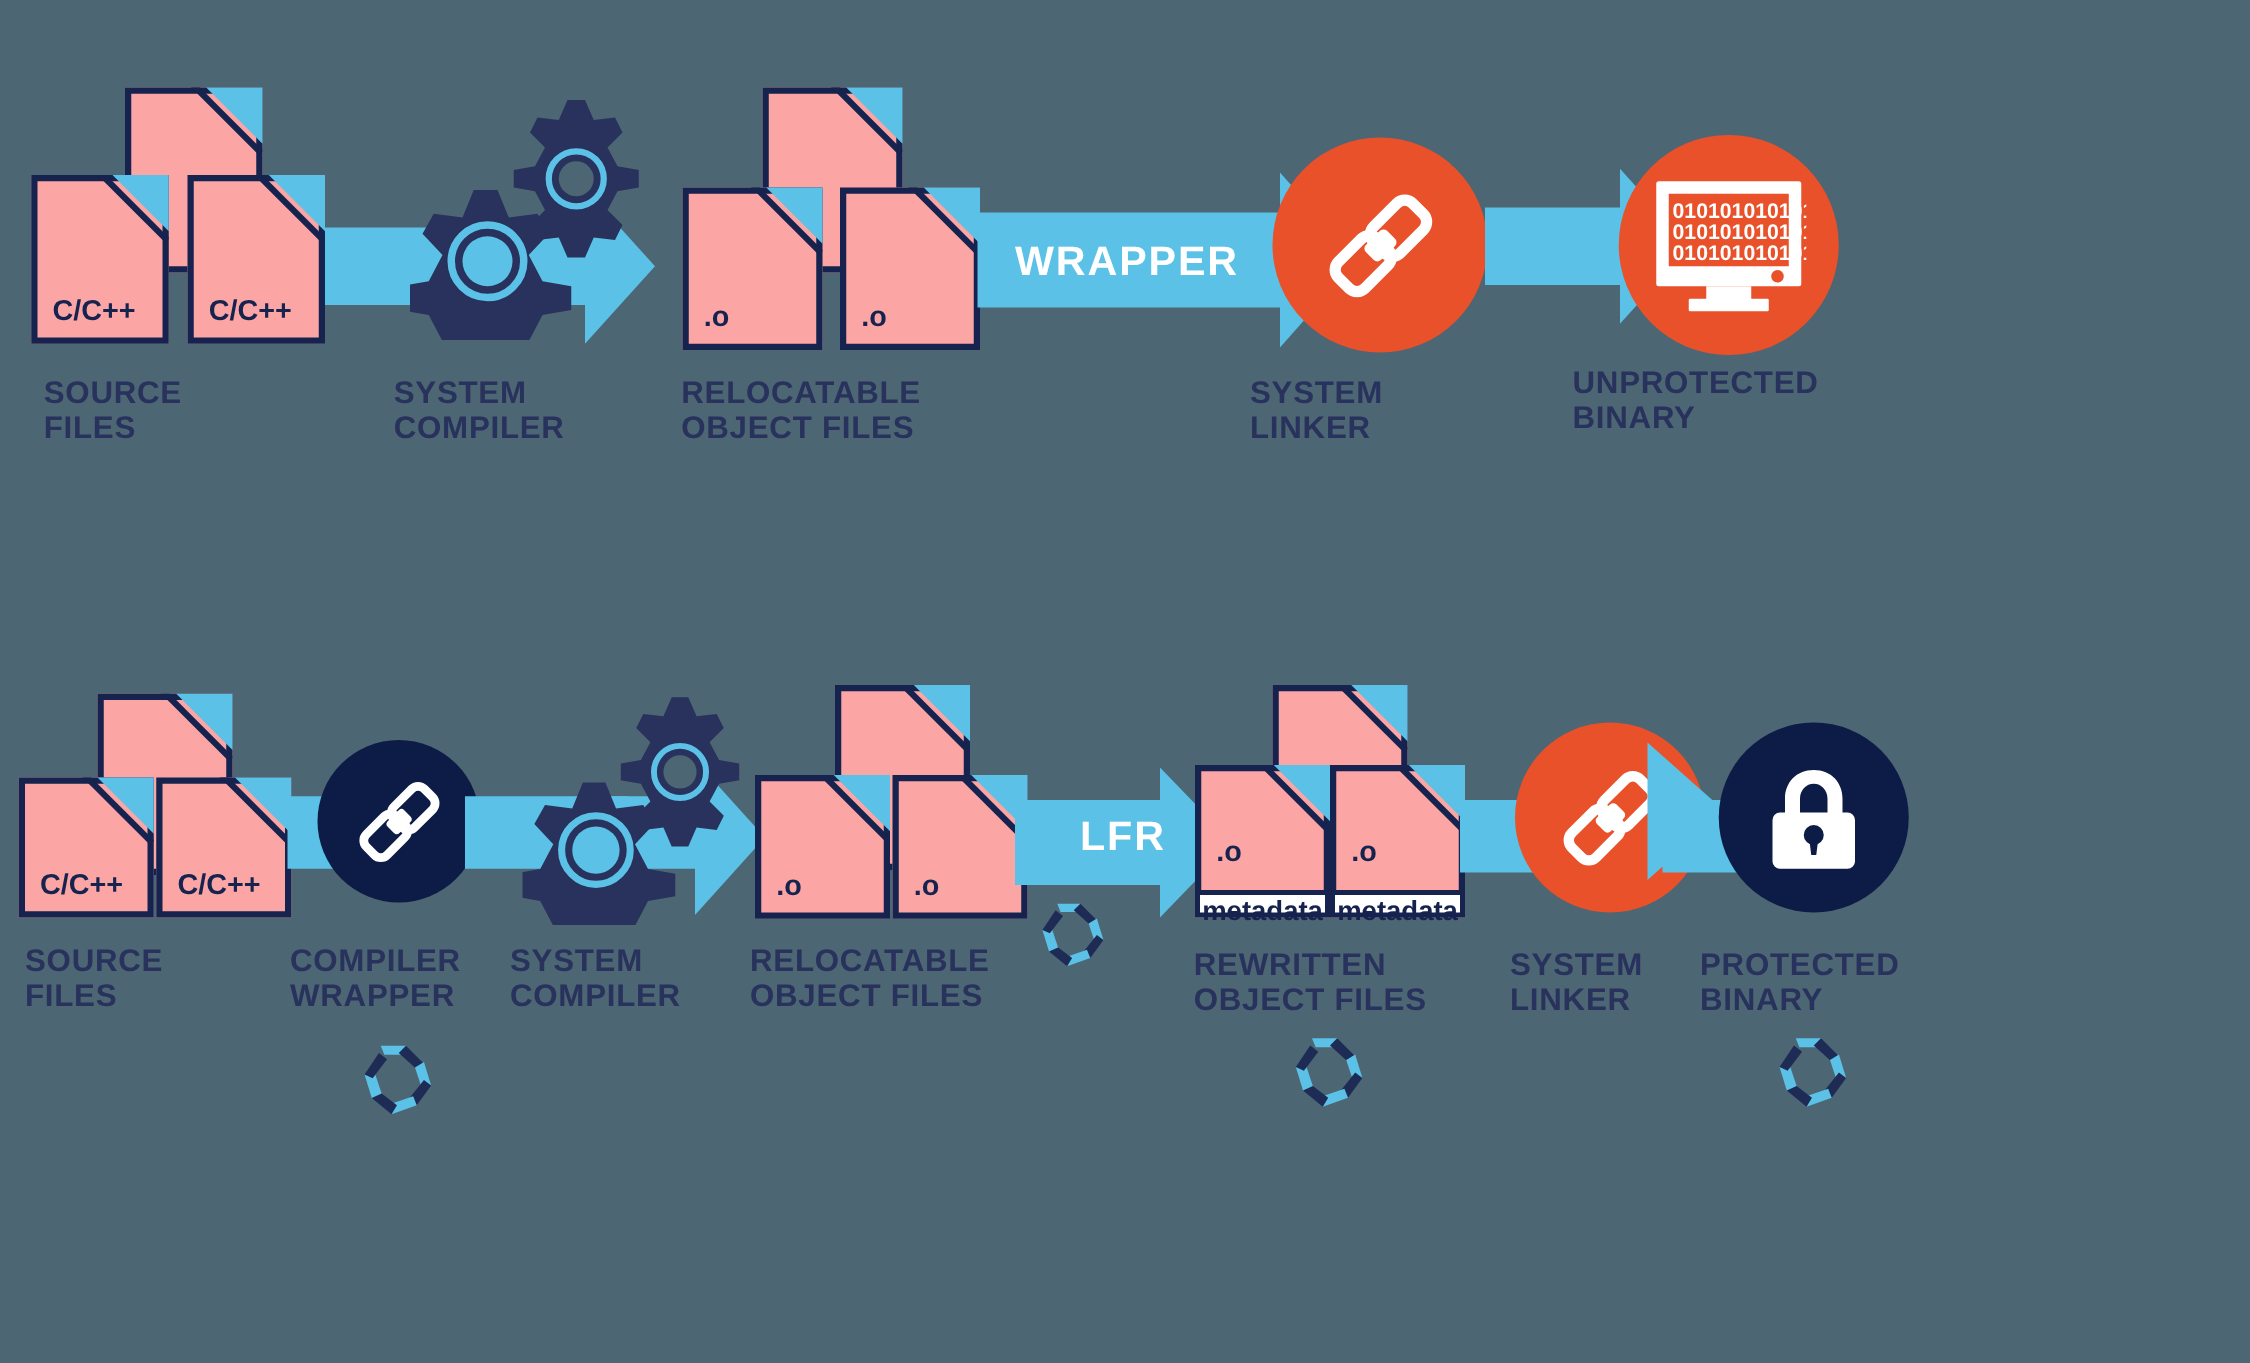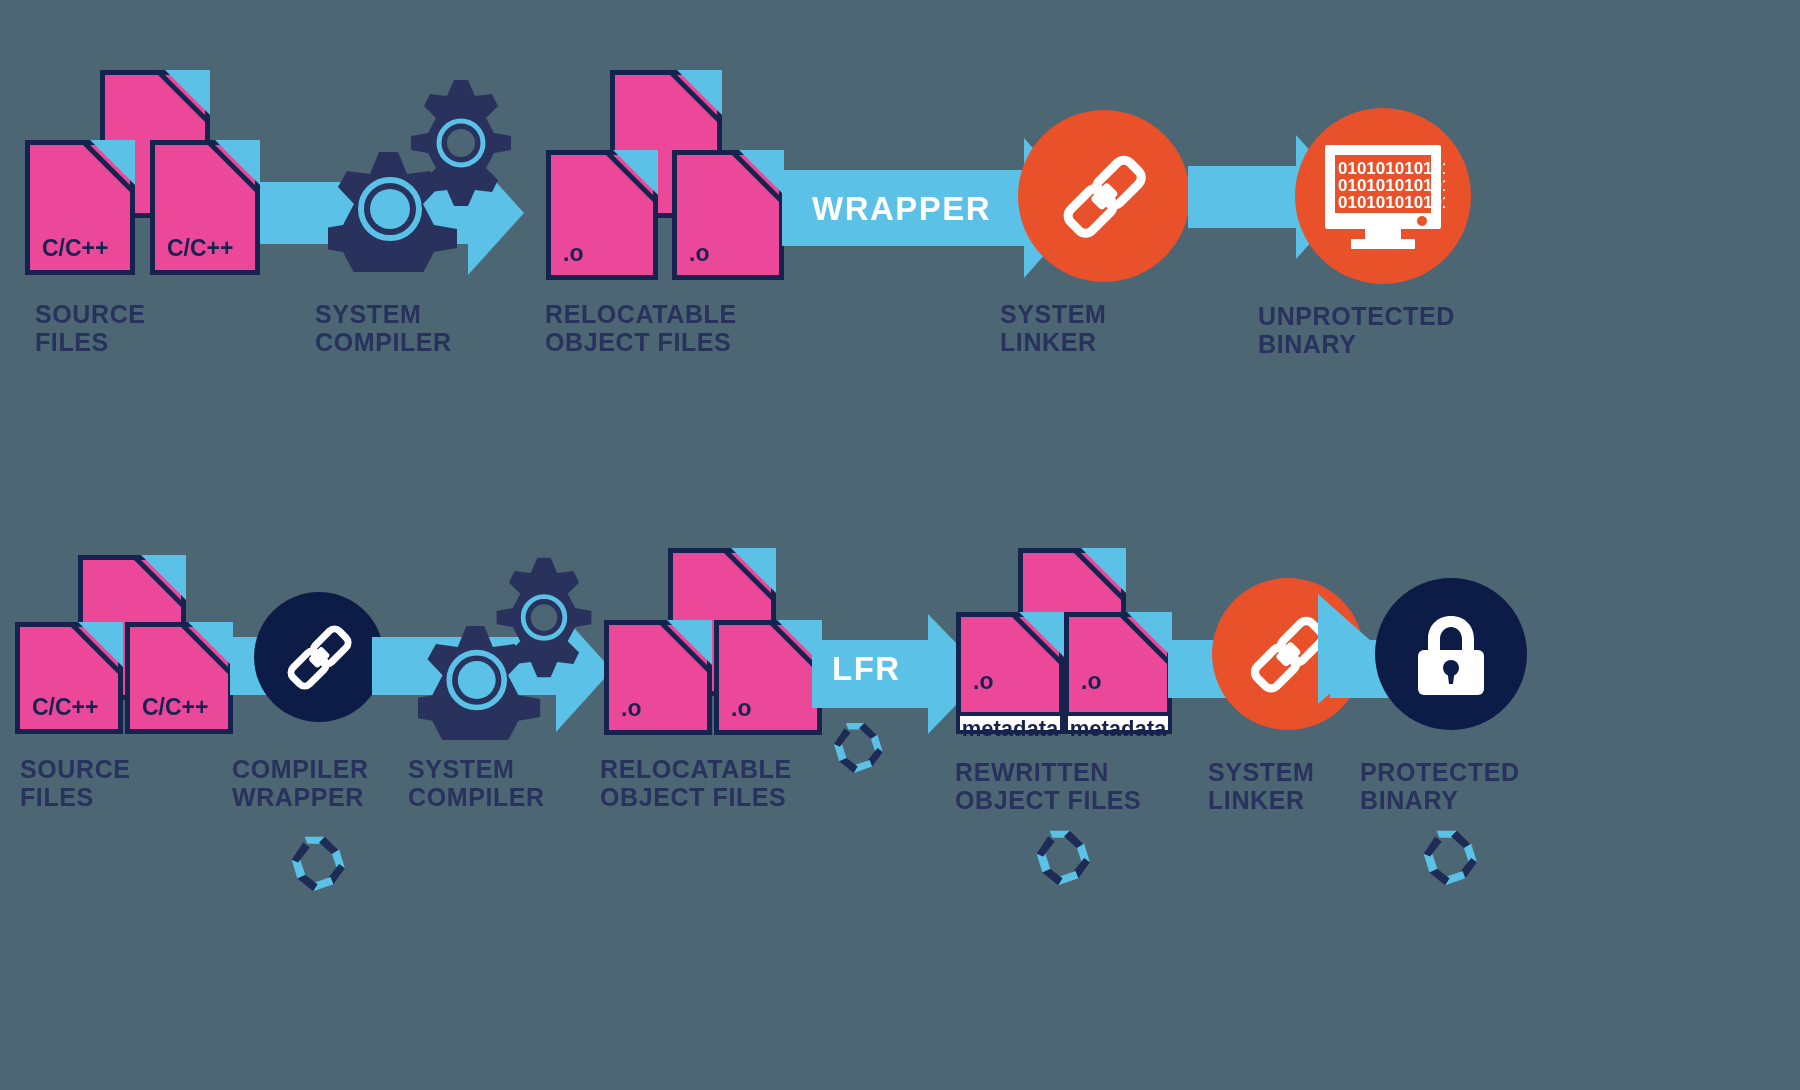--- a/index.html
+++ b/index.html
@@ -48,21 +48,21 @@
     font-weight: 700;
     font-size: 33px;
     letter-spacing: 1.5px;
     font-family: "Liberation Sans", sans-serif;
   }
 
   
   .filegroup { position: absolute; }
   .page {
     position: absolute;
-    background: #ec4899;
+    background: #fca5a5;
     border: 5px solid #16234f;
   }
   .page .corner {
     position: absolute;
     top: -5px; right: -5px;
     width: 0; height: 0;
     border-left: 45px solid transparent;
     border-top: 45px solid #5bc1e6;
   }
   .page .corner-edge {
@@ -216,21 +216,21 @@
       <rect x="4" y="4" width="116" height="84" rx="2" fill="#ffffff"></rect>
       <rect x="14" y="14" width="96" height="58" fill="#e8512a"></rect>
       <circle cx="101" cy="80" r="5" fill="#e8512a"></circle>
       <rect x="44" y="88" width="36" height="12" fill="#ffffff"></rect>
       <rect x="30" y="98" width="64" height="10" rx="1" fill="#ffffff"></rect>
       <text class="binline" x="17" y="33" font-size="17">0101010101010</text>
       <text class="binline" x="17" y="50" font-size="17">0101010101010</text>
       <text class="binline" x="17" y="67" font-size="17">0101010101010</text>
     </svg>
   </div>
-  <div class="caption" style="left:1258px; top:302px; width:250px;">UNPROTECTED
+  <div class="caption" style="left:1258px; top:292px; width:250px;">UNPROTECTED
 BINARY</div>
 
   <div class="filegroup">
     <div class="page" style="left:78px; top:555px; width:108px; height:145px;">
       <span class="corner"></span>
       <span class="corner-edge"></span>
     </div>
     <div class="page" style="left:15px; top:622px; width:108px; height:112px;">
       <span class="corner"></span>
       <span class="corner-edge"></span>
@@ -311,21 +311,21 @@
       <span class="corner"></span>
       <span class="corner-edge"></span>
       <span class="ext">.o</span>
     </div>
   </div>
   <div class="caption" style="left:600px; top:755px; width:225px;">RELOCATABLE
 OBJECT FILES</div>
 
   <div class="bar" style="left:812px; top:640px; width:120px; height:68px;"></div>
   <div class="arrowhead" style="left:928px; top:614px; border-top-width:60px; border-bottom-width:60px; border-left-width:58px;"></div>
-  <div class="flowlabel" style="left:832px; top:650px;">LFR</div>
+  <div class="flowlabel" style="left:864px; top:650px;">LFR</div>
   <div class="hexlogo" style="left:826px; top:715px;">
     <svg width="66" height="66" viewBox="0 0 100 100">
       <g>
         <polygon points="30,12 58,12 62,22 34,22" fill="#5bc1e6"></polygon>
         <polygon points="58,12 78,32 70,38 50,20" fill="#1d2b55"></polygon>
         <polygon points="78,30 86,56 76,60 68,36" fill="#5bc1e6"></polygon>
         <polygon points="86,56 70,78 62,70 78,50" fill="#1d2b55"></polygon>
         <polygon points="70,78 42,88 40,77 66,68" fill="#5bc1e6"></polygon>
         <polygon points="42,88 20,70 27,62 48,78" fill="#1d2b55"></polygon>
         <polygon points="20,70 12,44 23,41 31,65" fill="#5bc1e6"></polygon>

